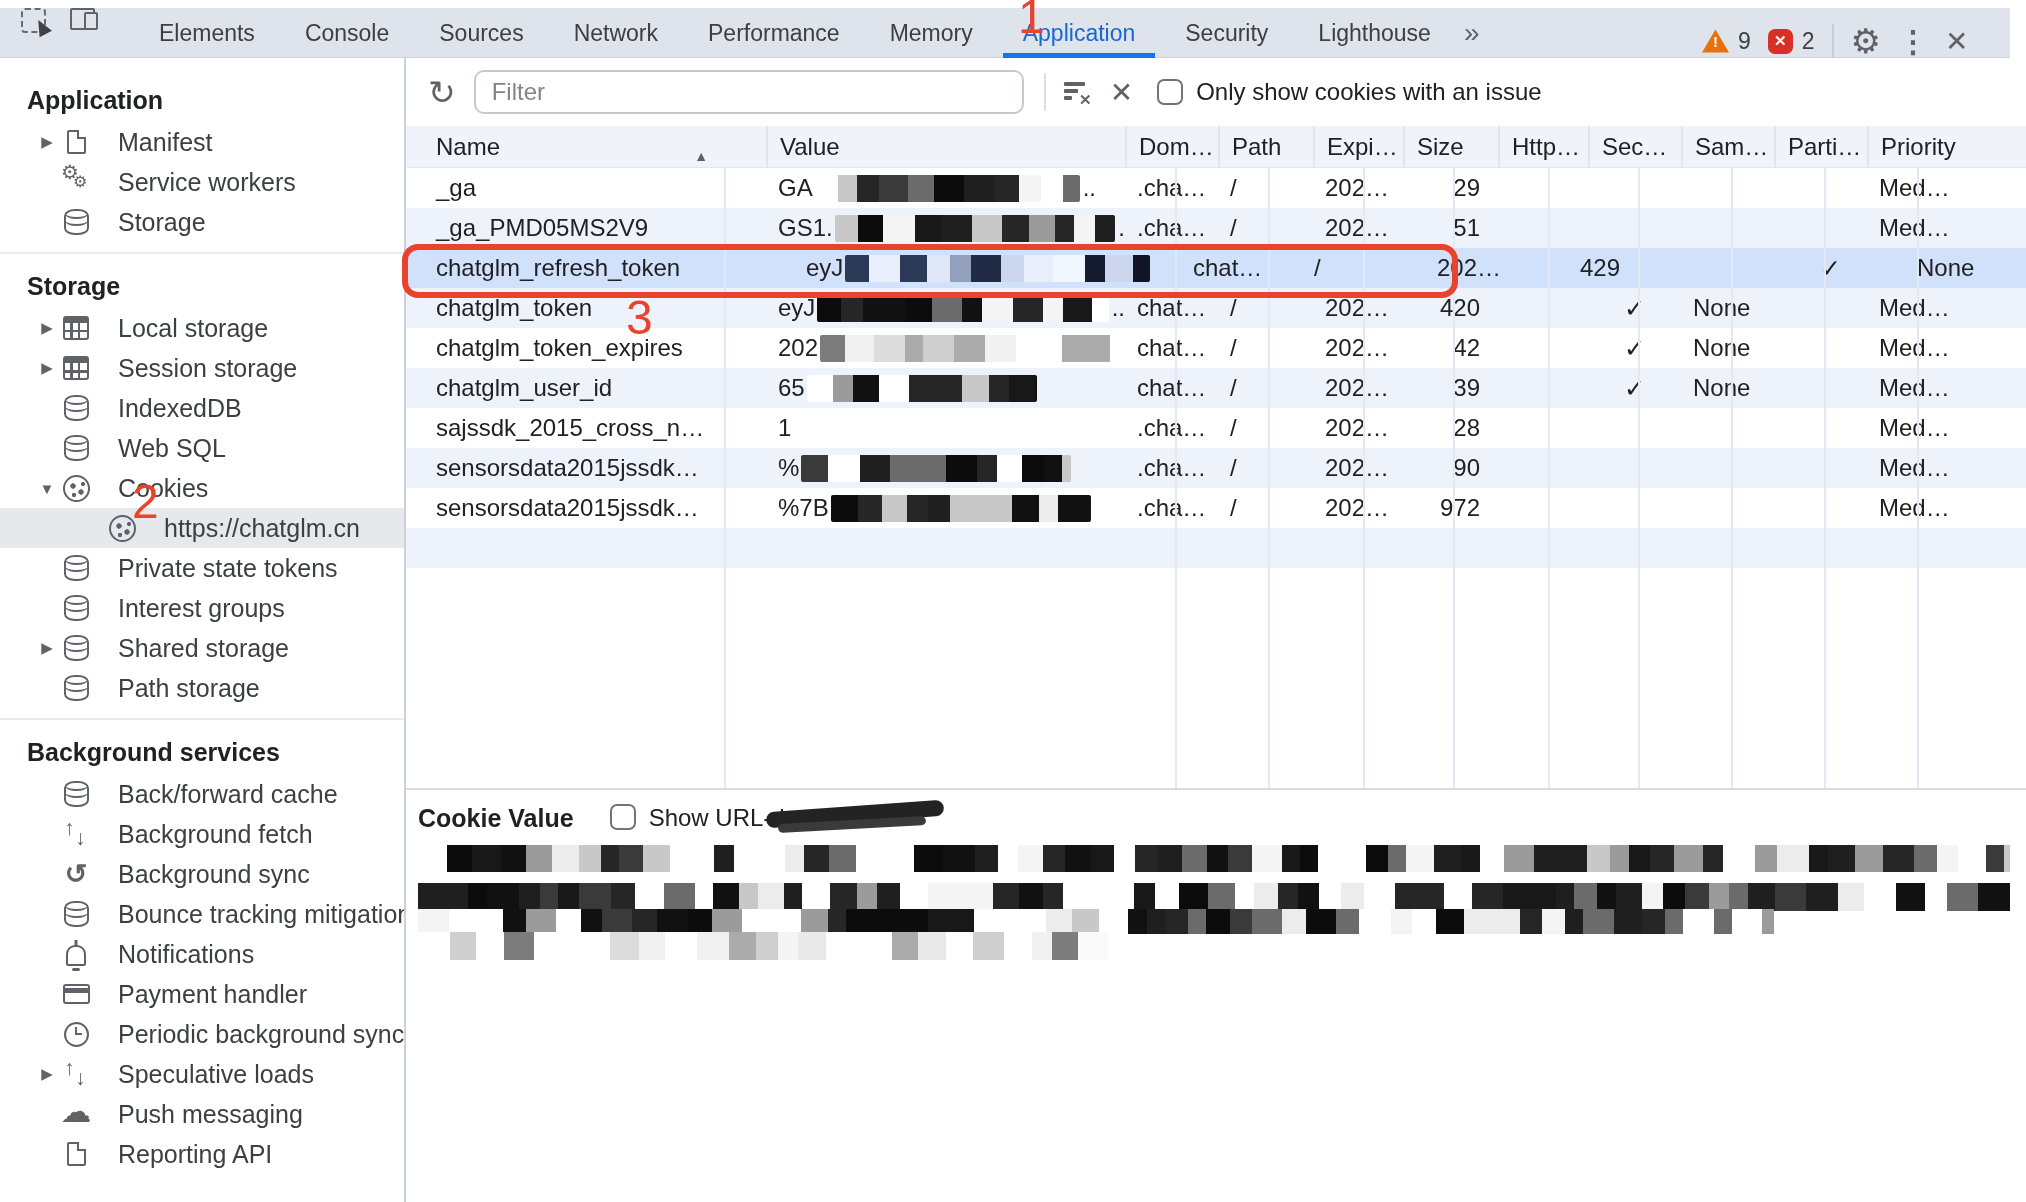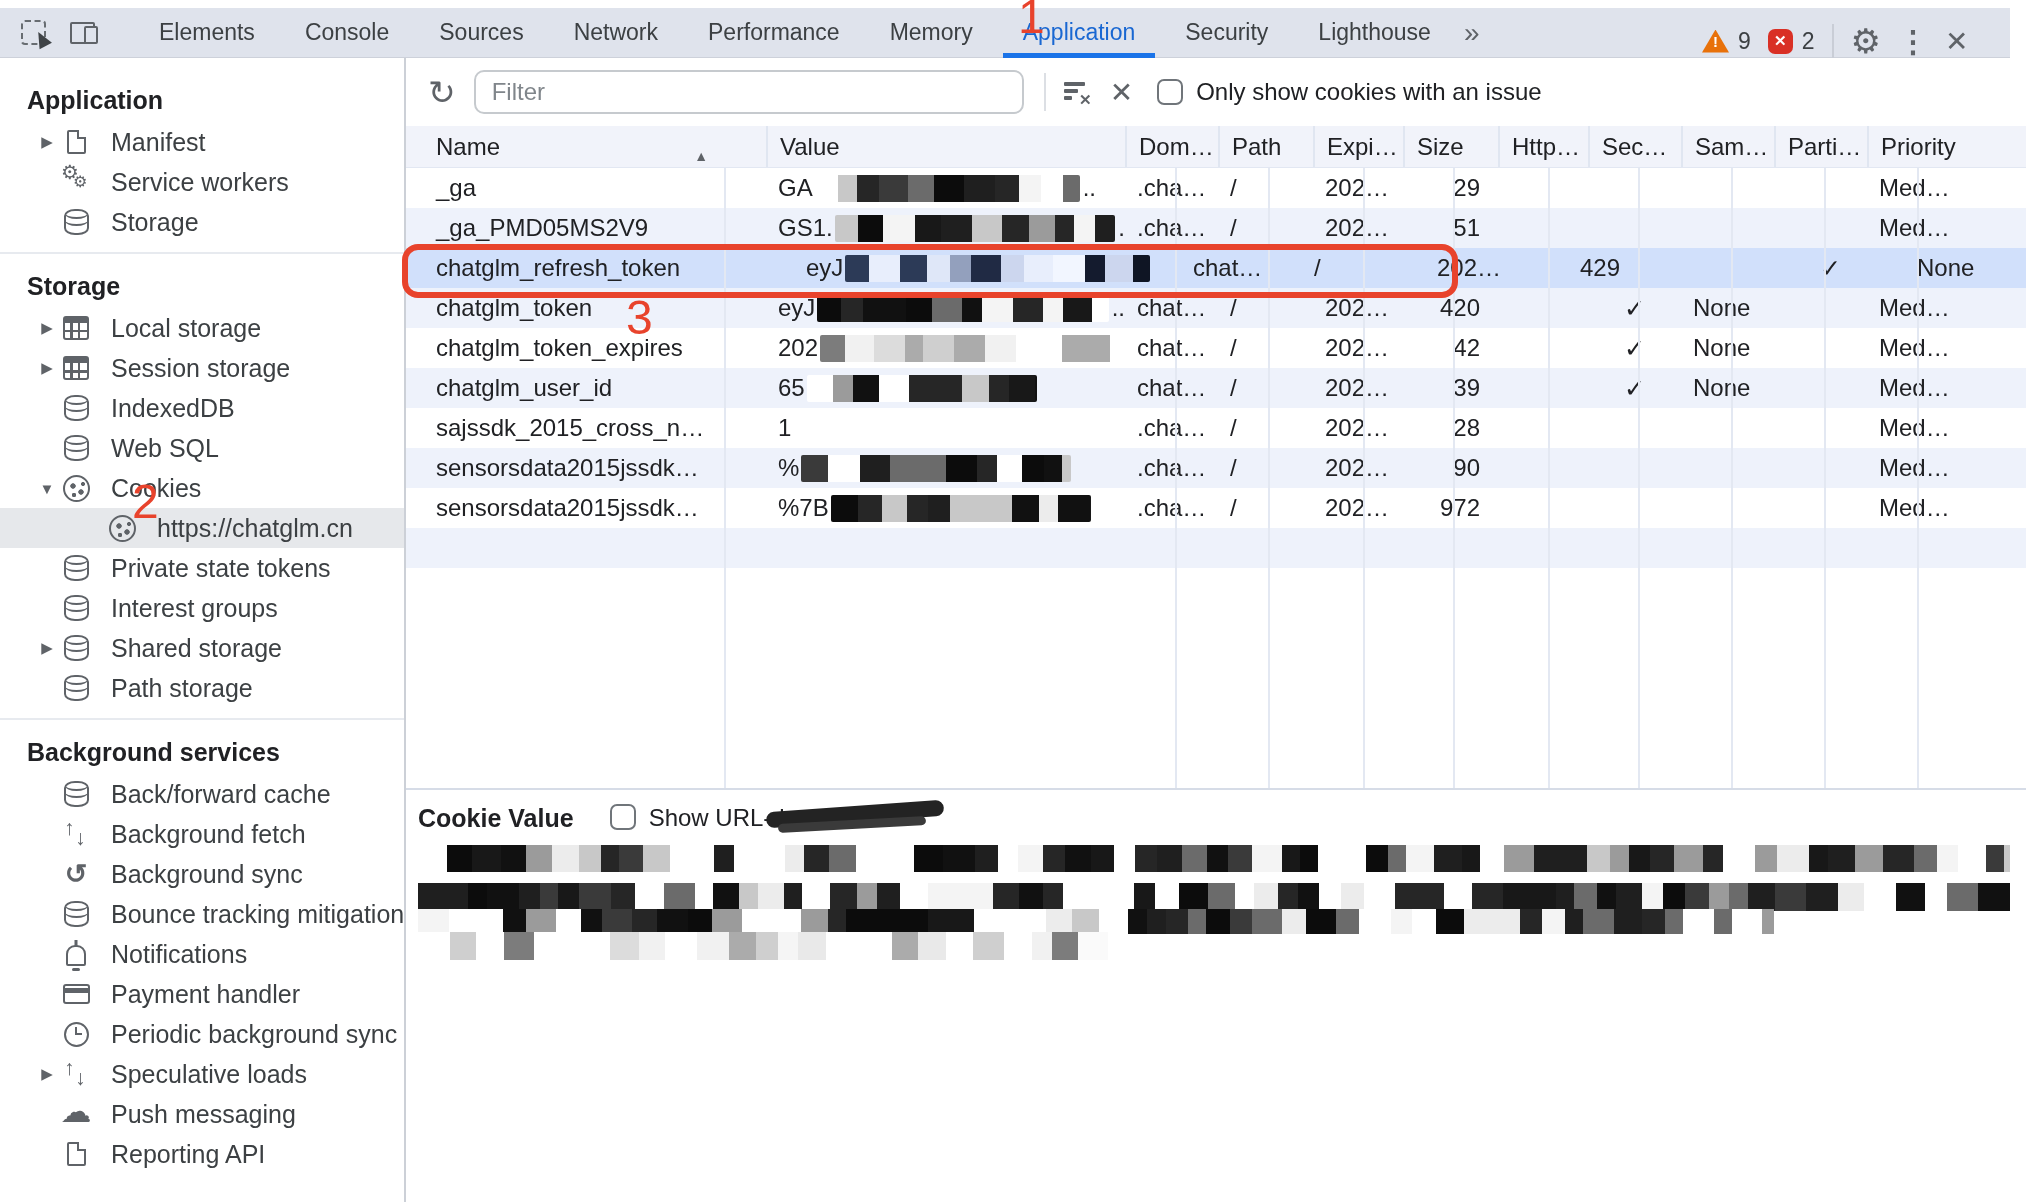--- a/index.html
+++ b/index.html
@@ -3,21 +3,21 @@
 <meta charset="utf-8">
 <style>
   html,body{margin:0;padding:0;background:#fff;}
   body{width:2026px;height:1202px;position:relative;overflow:hidden;
        font-family:"Liberation Sans",sans-serif;color:#202124;}
   *{box-sizing:border-box;}
 
   
   .topbar{position:absolute;left:0;top:0;width:2026px;height:58px;background:#fff;}
   .topbar-inner{position:absolute;left:0;top:8px;right:16px;height:50px;background:#dfe3ec;
-                display:flex;align-items:center;border-bottom:1px solid #cdd1da;}
+                display:flex;border-bottom:1px solid #cdd1da;}
   .i-inspect{position:relative;width:25px;height:25px;border:2.5px dashed #676c71;border-radius:4px;margin-left:21px;flex:none;}
   .i-inspect::after{content:"";position:absolute;right:-5px;bottom:-4px;width:0;height:0;
                     border-left:7px solid transparent;border-right:7px solid transparent;
                     border-bottom:16px solid #3f4347;transform:rotate(-28deg);}
   .i-device{position:relative;width:28px;height:22px;margin-left:24px;flex:none;}
   .i-device::before{content:"";position:absolute;left:0;top:0;width:21px;height:18px;border:2.5px solid #5f6368;border-radius:2px;}
   .i-device::after{content:"";position:absolute;right:0;bottom:0;width:10px;height:14px;border:2.5px solid #5f6368;border-radius:2px;background:#dfe3ec;}
   .tabs{display:flex;height:50px;margin-left:36px;}
   .tab{position:relative;display:flex;align-items:center;padding:0 25px;font-size:23px;color:#3c4043;cursor:default;white-space:nowrap;}
   .tab.active{color:#1967d2;}
@@ -38,21 +38,21 @@
   
   .sidebar{position:absolute;left:0;top:58px;width:406px;height:1144px;background:#fff;
            border-right:2px solid #ccd0d7;padding-top:20px;overflow:hidden;}
   .side-header{height:44px;line-height:44px;padding-left:27px;font-size:25px;font-weight:bold;color:#202124;white-space:nowrap;}
   .side-divider{height:2px;background:#e7eaef;margin:10px 0;}
   .side-item{position:relative;height:40px;display:flex;align-items:center;white-space:nowrap;}
   .side-item.selected{background:#e6e8eb;}
   .exp{width:22px;margin-left:36px;font-size:15px;color:#5f6368;flex:none;text-align:center;}
   .side-item.child .exp{margin-left:82px;}
   .icon-slot{width:36px;display:flex;justify-content:center;align-items:center;flex:none;}
-  .side-label{margin-left:17px;font-size:25px;color:#3c4043;}
+  .side-label{margin-left:24px;font-size:25px;color:#3c4043;}
 
   
   .i-file{position:relative;width:19px;height:24px;border:2.5px solid #5f6368;border-radius:2px;}
   .i-file::before{content:"";position:absolute;top:-2.5px;right:-2.5px;width:7px;height:7px;background:#fff;
                   border-left:2.5px solid #5f6368;border-bottom:2.5px solid #5f6368;}
   .i-gears{position:relative;width:32px;height:30px;font-family:"DejaVu Sans",sans-serif;}
   .i-gears::before{content:"⚙";position:absolute;left:1px;top:-7px;font-size:20px;color:#5f6368;}
   .i-gears::after{content:"⚙";position:absolute;left:13px;top:5px;font-size:16px;color:#5f6368;}
   .i-db{position:relative;width:25px;height:26px;border:2.5px solid #5f6368;border-radius:11px/7px;}
   .i-db::before,.i-db::after{content:"";position:absolute;left:-1px;right:-1px;height:9px;

